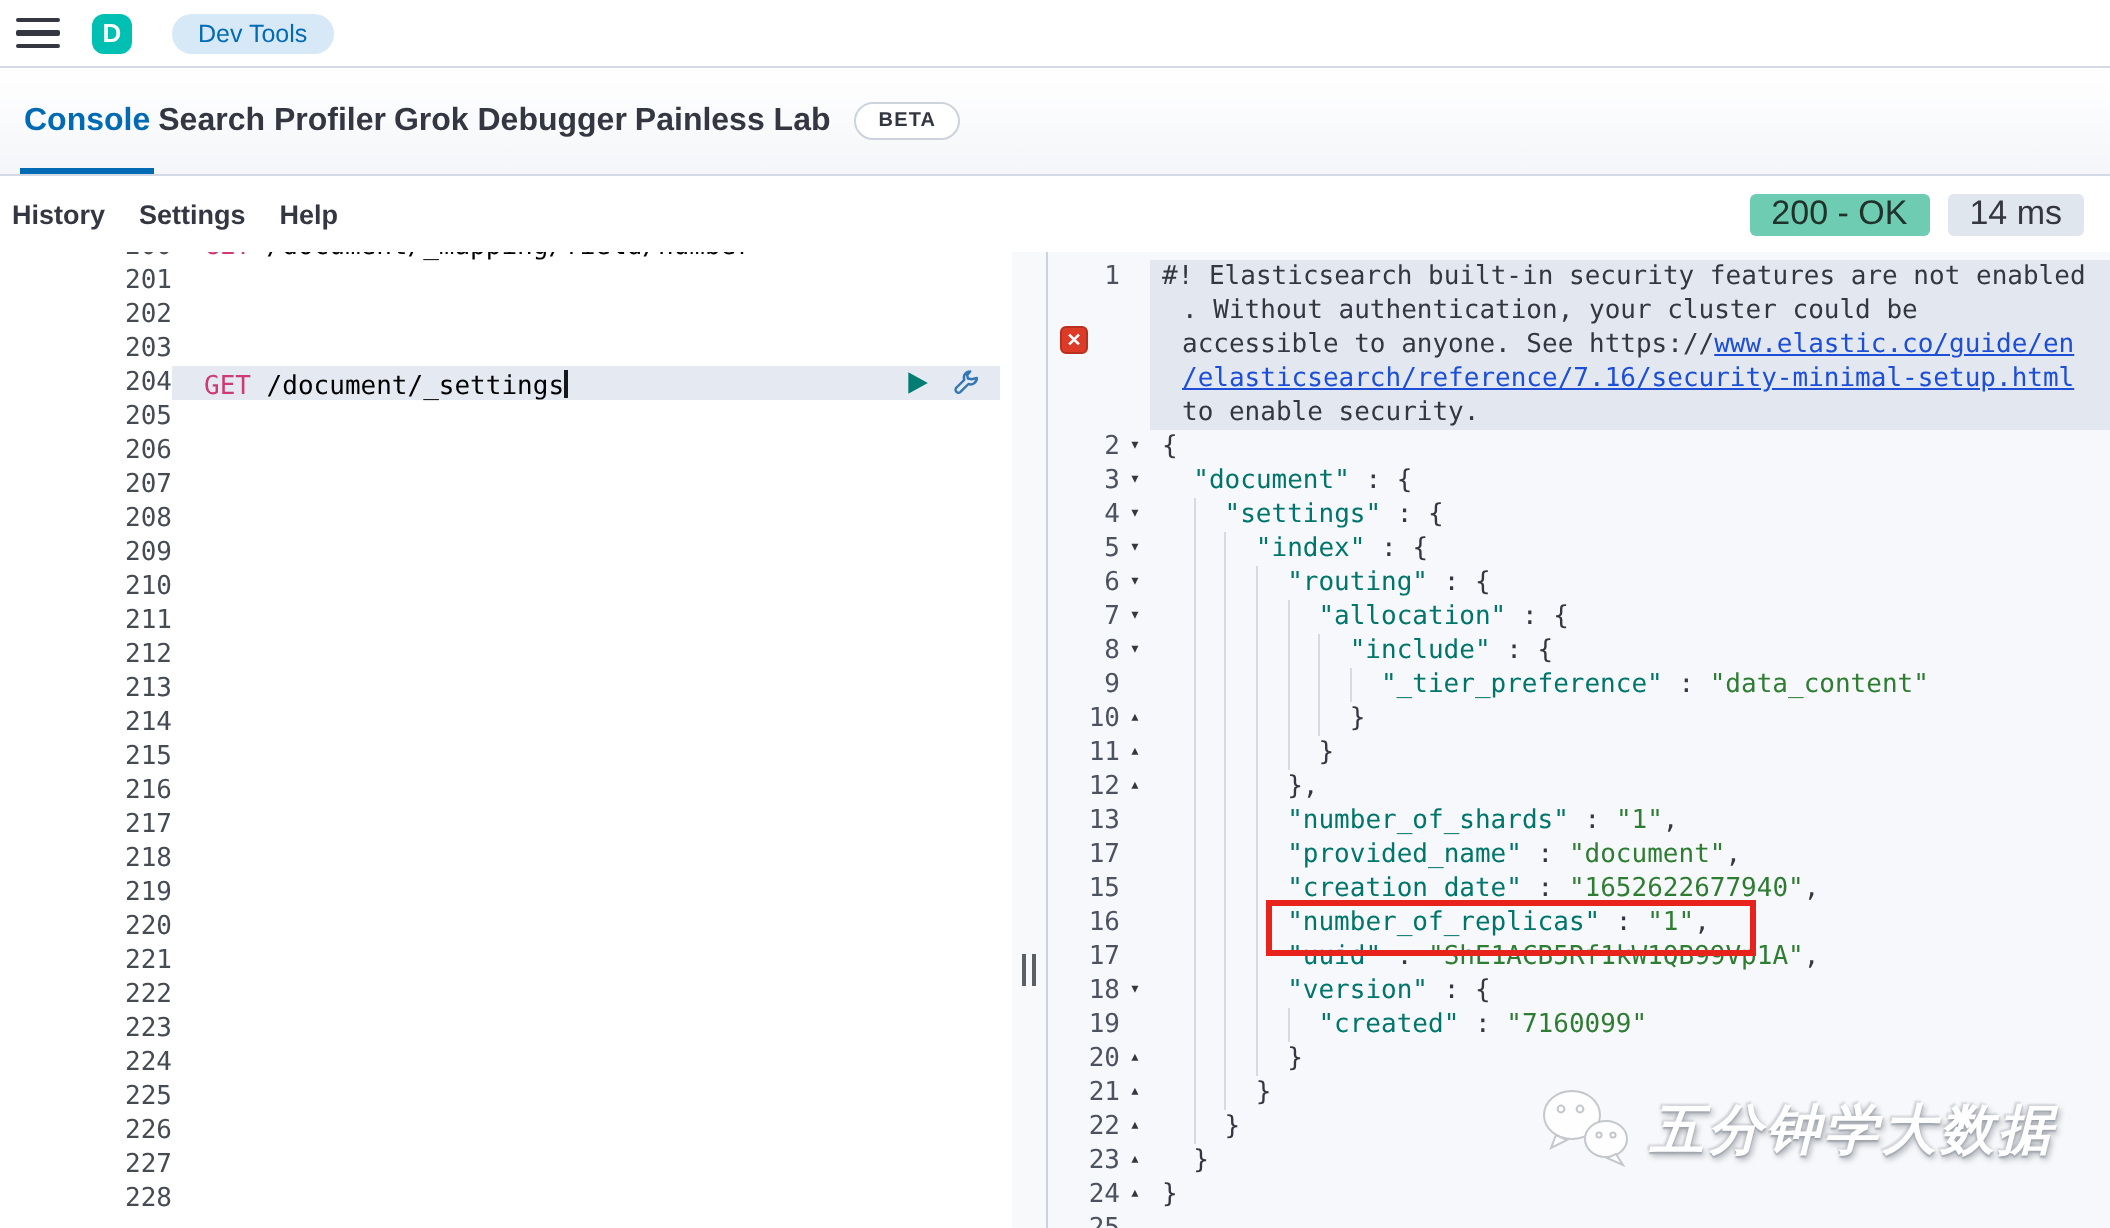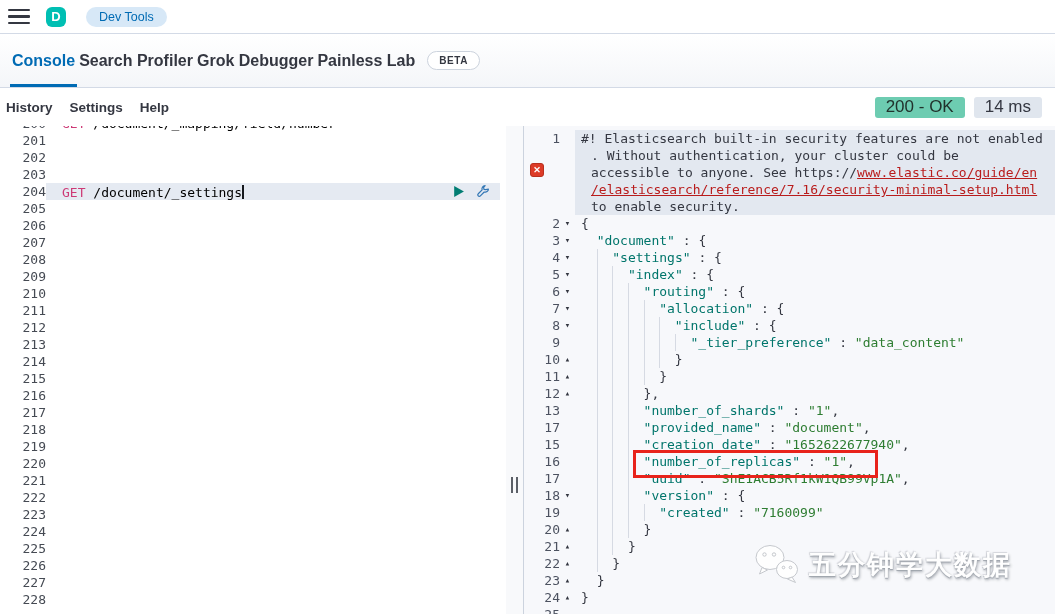--- a/index.html
+++ b/index.html
@@ -24,21 +24,21 @@
   .menubar { height:38px; display:flex; align-items:center; padding:0 13px 0 6px; gap:15px; background:#fff; }
   .menu-item { font-size:13.5px; font-weight:700; color:#343741; cursor:pointer; }
   .badges { margin-left:auto; display:flex; gap:9px; }
   .badge { height:21px; display:flex; align-items:center; padding:0 11px; border-radius:3px; font-size:17px; color:#21322c; }
   .badge.ok { background:#6dccb1; }
   .badge.ms { background:#e0e6ee; color:#343741; }
 
   
   .main { position:absolute; top:126px; left:0; right:0; bottom:0; display:flex; }
 
-  .editor-panel { width:506px; overflow:hidden; background:#fff; }
+  .editor-panel { width:506px; overflow:hidden; background:#fff;padding-left:40px; }
   .editor-rows { margin-top:-11px; }
   .ed-row { display:flex; height:17px; line-height:17px; font-family:"DejaVu Sans Mono", monospace; font-size:13px; }
   .ed-num { width:46px; flex:none; text-align:right; color:#454a53; }
   .ed-code { flex:1; padding-left:16px; white-space:pre; position:relative; margin-right:6px; }
   .ed-row.active .ed-code { background:#e5eaf2; }
   .tok-method { color:#cd3a76; }
   .tok-url { color:#000000; }
   .caret { display:inline-block; width:1.5px; height:14px; background:#15181d; transform:translateY(2px); }
   .row-actions { position:absolute; right:10px; top:0; height:17px; display:flex; align-items:center; gap:11px; }
   .row-actions span { display:flex; cursor:pointer; }
@@ -52,28 +52,28 @@
   .rs-num { width:36px; flex:none; text-align:right; color:#4c5260; }
   .rs-fold { width:15px; flex:none; text-align:center; font-size:9px; color:#343741; line-height:17px; cursor:pointer; }
   .rs-code { flex:1; white-space:pre; padding-left:6px; }
   .rs-row.hl .rs-code { background:#e3e8f0; }
   .rs-row.wrap .rs-code { padding-left:16px; }
   .ind { display:inline-block; width:2ch; height:17px; vertical-align:top; }
   .ind.g { border-left:1px solid #d6dae3; }
   .tok-key { color:#00756b; }
   .tok-str { color:#2e7d32; }
   .tok-punct, .tok-plain { color:#343741; }
-  .tok-link { color:#b91c1c; text-decoration:underline; cursor:pointer; }
+  .tok-link { color:#1d4ed8; text-decoration:underline; cursor:pointer; }
 
   .error-icon { position:absolute; left:6px; top:37px; width:14px; height:14px; background:#dd3b27; border:1px solid #b8301e; border-radius:3px; color:#fff; font-size:9px; font-weight:700; display:flex; align-items:center; justify-content:center; }
   .error-icon::before { content:'\2715'; }
 
   
   .red-box { position:absolute; left:633px; top:450px; width:245px; height:28px; border:3px solid #e8231b; z-index:5; }
-  .watermark { position:absolute; left:752px; top:543px; display:flex; align-items:center; gap:7px; z-index:6; opacity:.95; }
+  .watermark { position:absolute; left:768px; top:543px; display:flex; align-items:center; gap:7px; z-index:6; opacity:.95;font-style:italic; }
   .wm-text { font-size:27px; font-weight:700; color:#fff; letter-spacing:2px;
              text-shadow:0 1px 1px #9aa0a8, 1px 2px 3px rgba(120,125,133,.65), -1px -1px 1px rgba(160,165,172,.4); }
 </style>
 </head>
 <body>
 
 <header class="topbar">
   <div class="hamburger">
     <span class="bar"></span>
       <span class="bar"></span>

